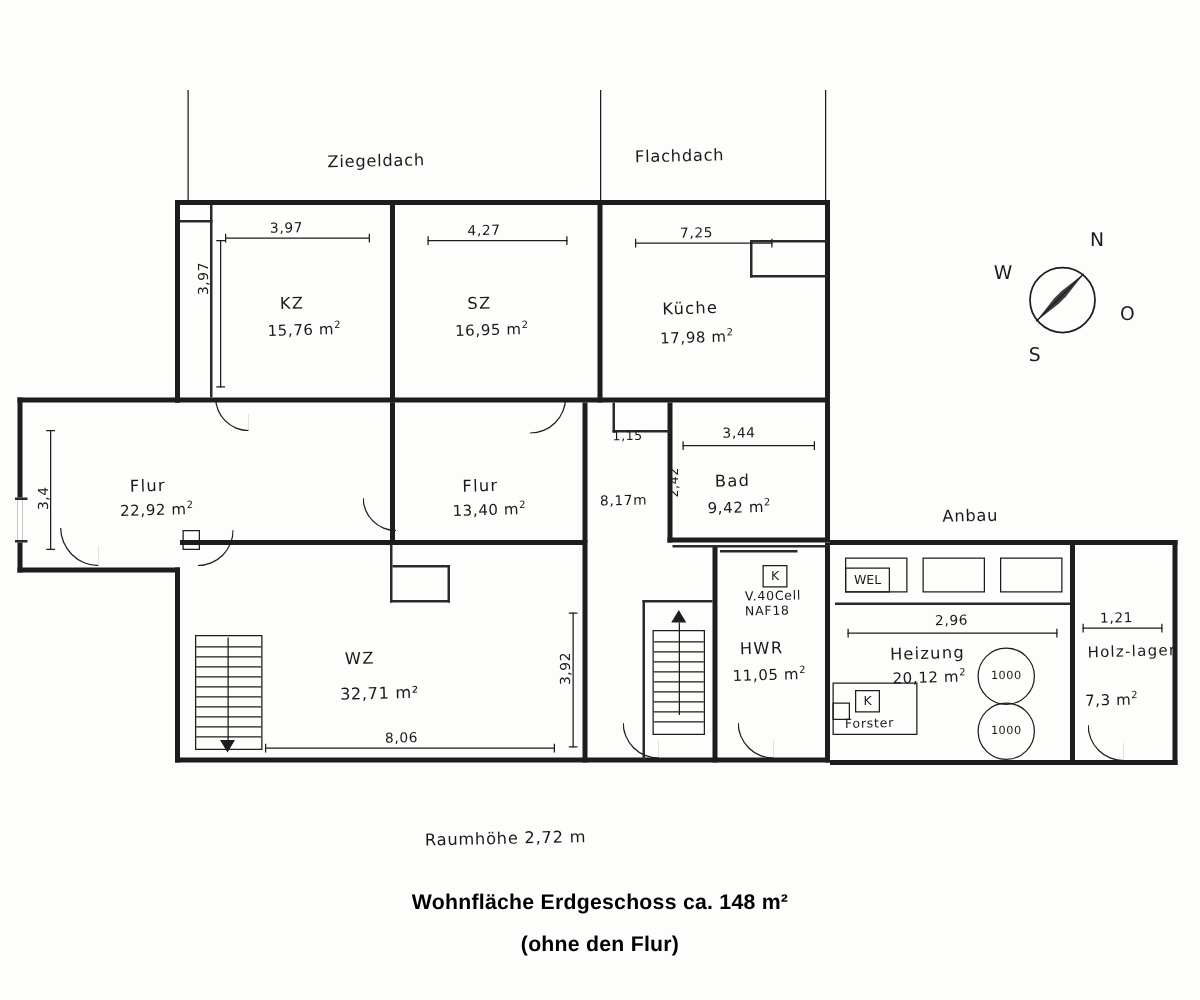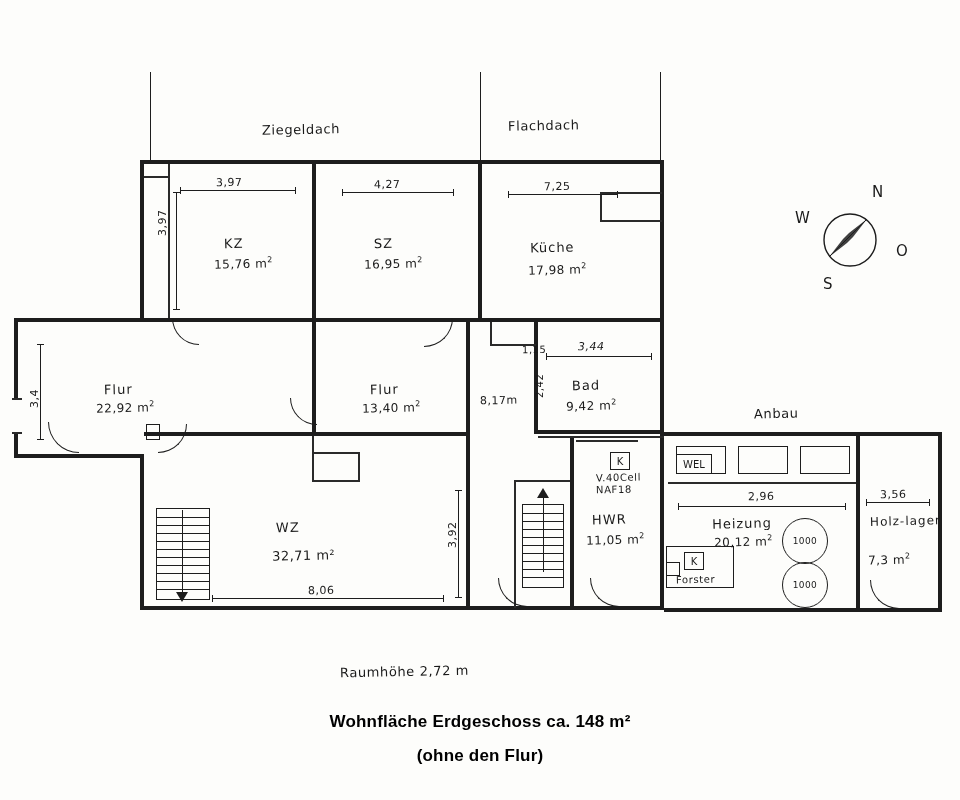--- a/index.html
+++ b/index.html
@@ -347,41 +347,41 @@
   <div class="dimline" style="left:342px; top:192px; width:112px;"></div>
 
   <div class="dim" style="left:544px; top:180px;">7,25</div>
   <div class="dimline" style="left:508px; top:194px; width:110px;"></div>
 
   <div class="dim" style="left:28px; top:408px; transform:rotate(-90deg); transform-origin:left top;">
     <span>3,4</span>
   </div>
   <div class="vline" style="left:40px; top:344px; height:96px;"></div>
 
-  <div class="dim" style="left:578px; top:340px;font-style:italic;">3,44</div>
+  <div class="dim" style="left:578px; top:340px;">3,44</div>
   <div class="dimline" style="left:546px; top:356px; width:106px;"></div>
 
-  <div class="dim" style="left:490px; top:344px; font-size:10px;margin-left:32px;">1,15</div>
+  <div class="dim" style="left:490px; top:344px; font-size:10px;">1,15</div>
   <div class="dim" style="left:534px; top:398px; transform:rotate(-90deg); transform-origin:left top; font-size:10px;">
     <span>2,42</span>
   </div>
   <div class="dim" style="left:480px; top:394px; font-size:11px;text-align:right;">8,17m</div>
 
   <div class="dim" style="left:308px; top:584px;">8,06</div>
   <div class="dimline" style="left:212px; top:598px; width:232px;"></div>
 
   <div class="dim" style="left:446px; top:548px; transform:rotate(-90deg); transform-origin:left top; font-size:11px;">
     <span>3,92</span>
   </div>
   <div class="vline" style="left:458px; top:490px; height:108px;"></div>
 
   <div class="dim" style="left:748px; top:490px;">2,96</div>
   <div class="dimline" style="left:678px; top:506px; width:168px;"></div>
 
-  <div class="dim" style="left:880px; top:488px;">3,56</div>
+  <div class="dim" style="left:880px; top:488px;">1,21</div>
   <div class="dimline" style="left:866px; top:502px; width:64px;"></div>
 
   <div class="kbox" style="left:610px; top:452px; width:18px; height:16px;">K</div>
   <div class="hand xs" style="left:596px; top:472px;">V.40Cell</div>
   <div class="hand xs" style="left:596px; top:484px;">NAF18</div>
 
   <div class="kbox" style="left:684px; top:552px; width:18px; height:16px;">K</div>
   <div class="hand xs" style="left:676px; top:574px;">Forster</div>
   <div class="box" style="left:666px; top:546px; width:66px; height:40px;"></div>
   <div class="box" style="left:666px; top:562px; width:12px; height:12px;"></div>

